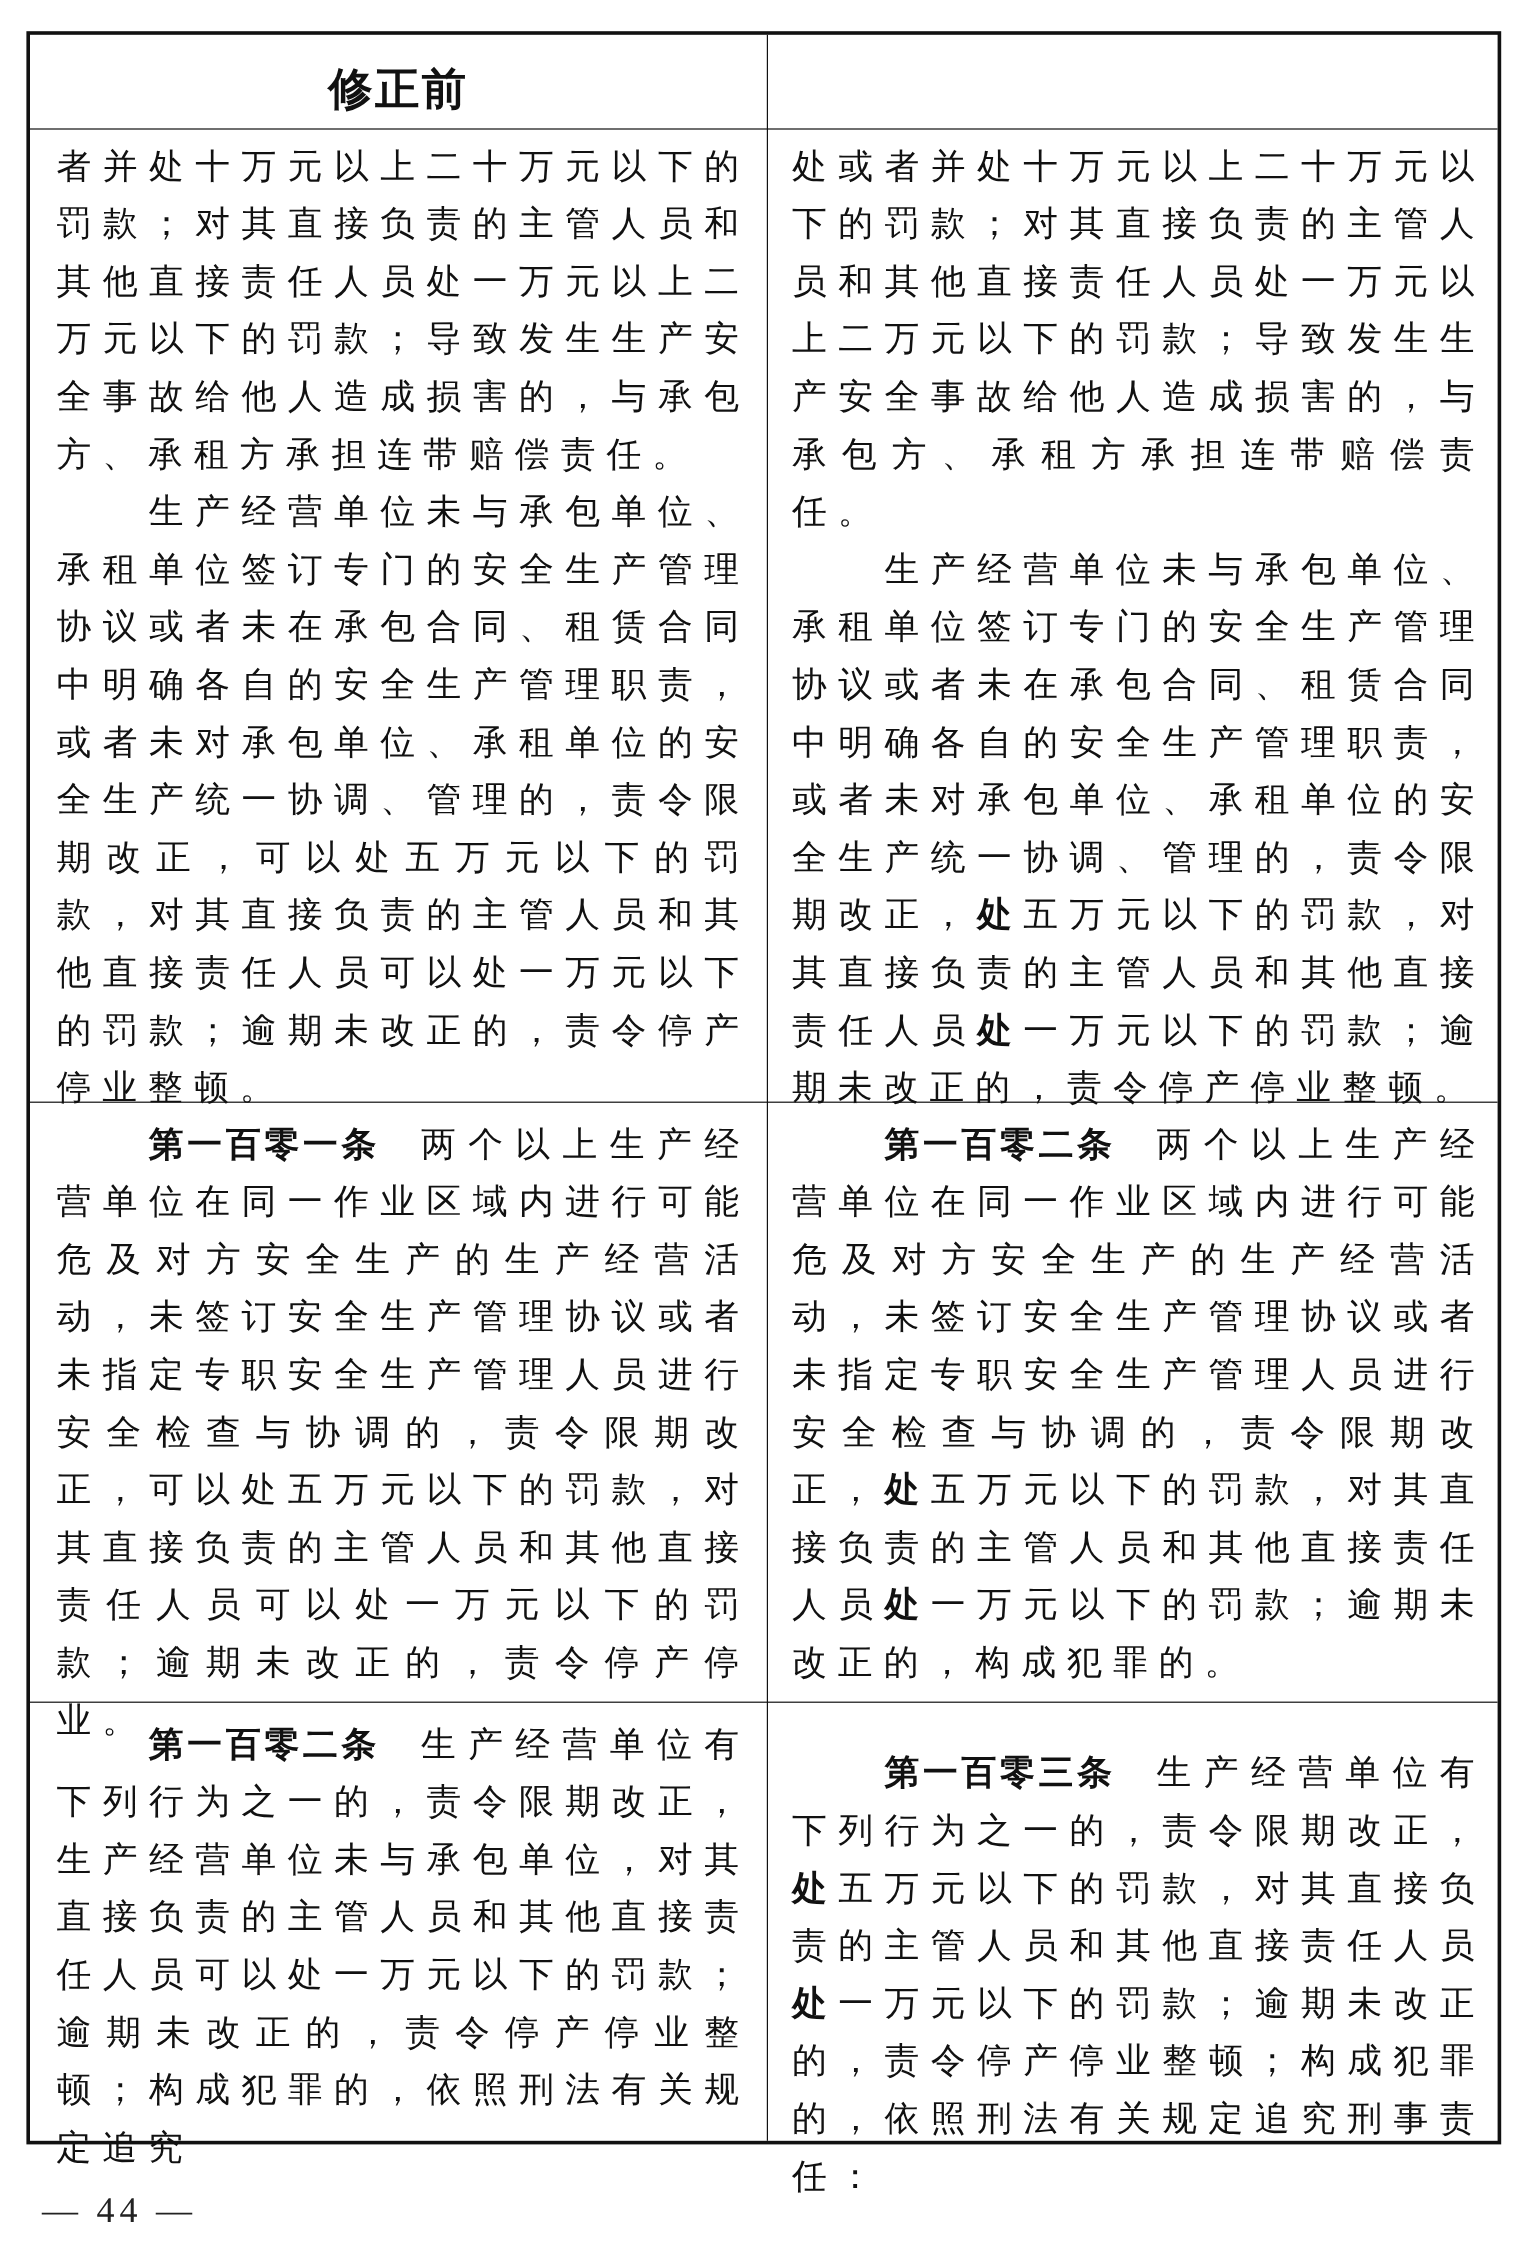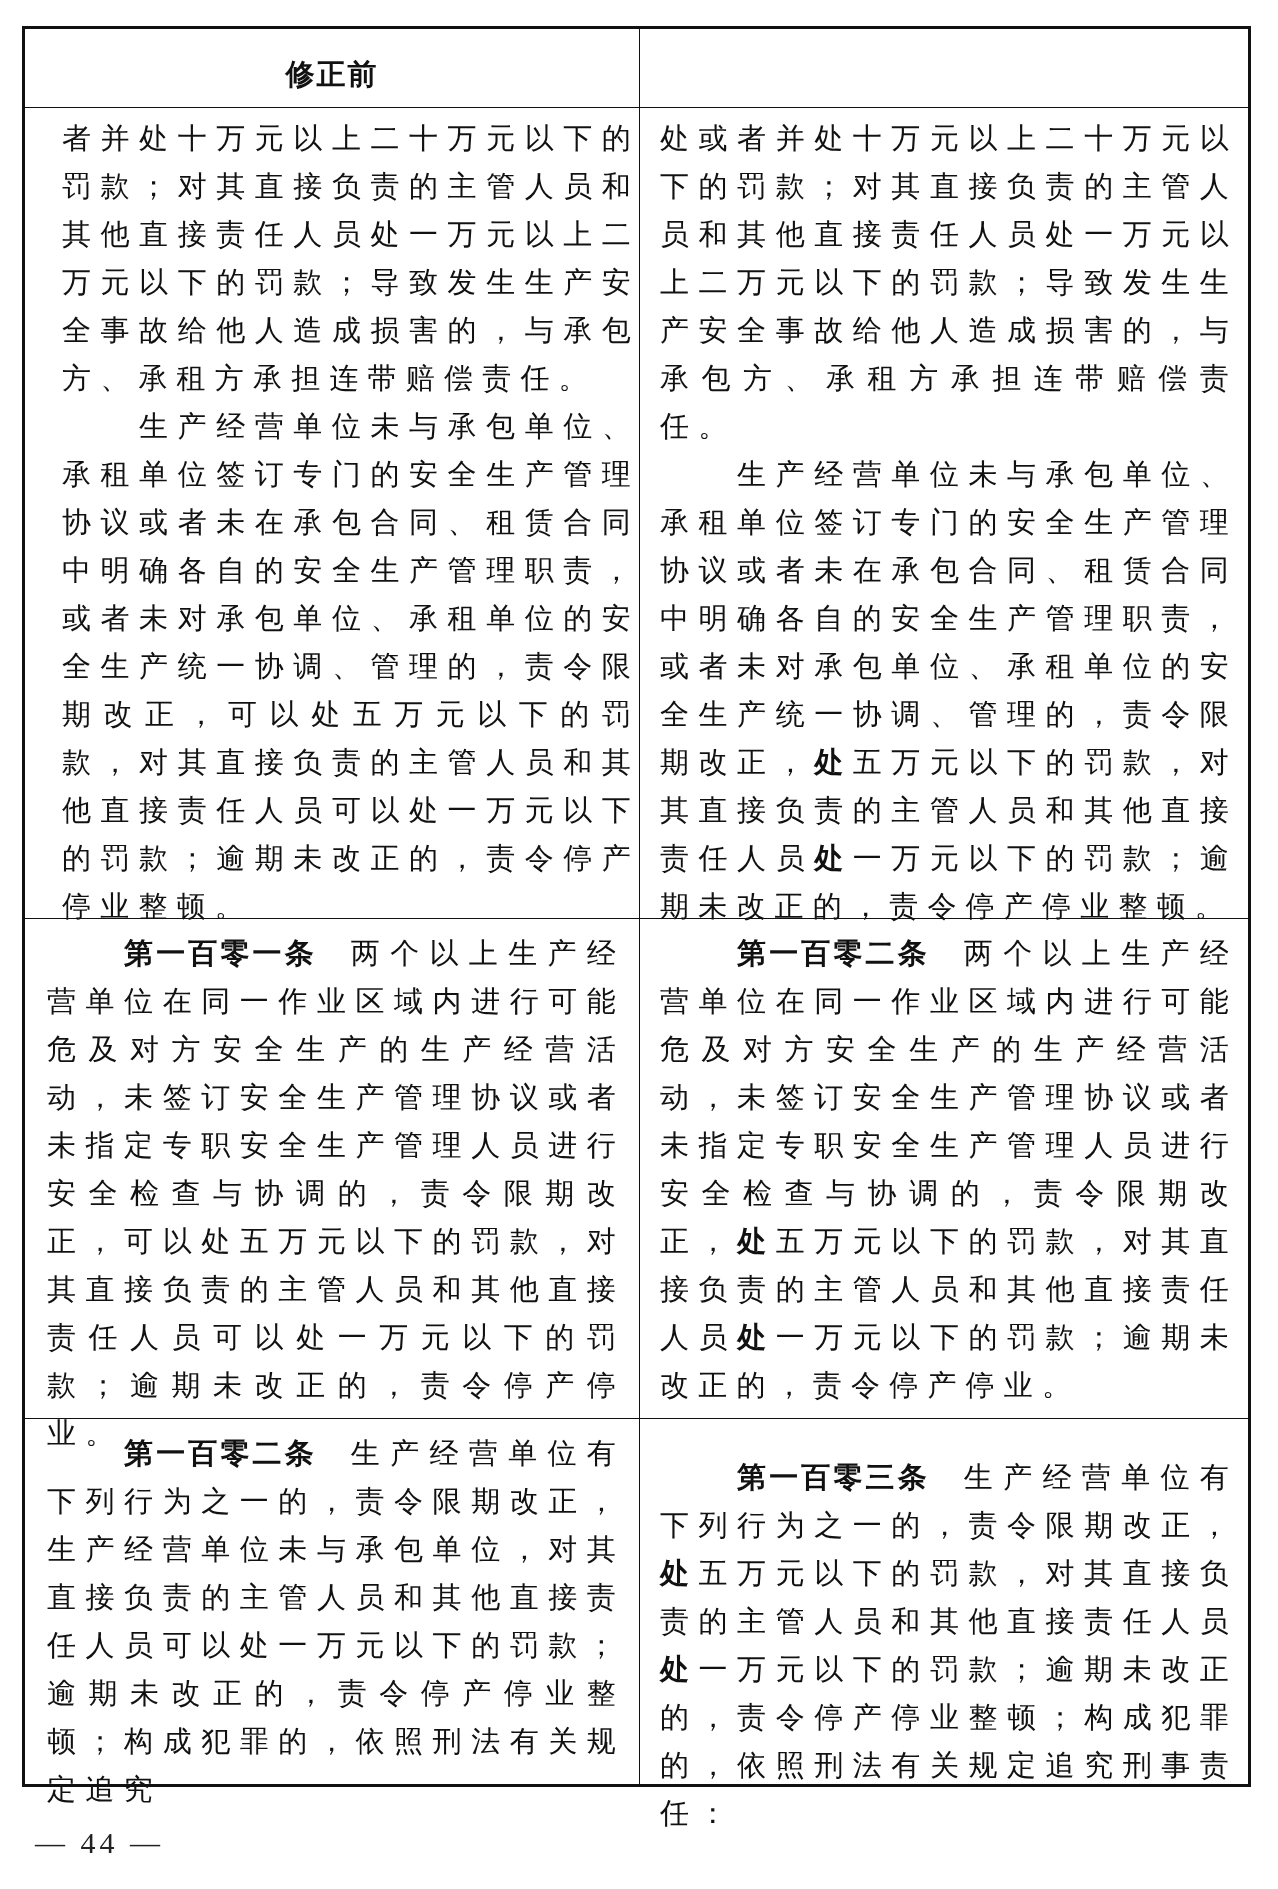--- a/index.html
+++ b/index.html
@@ -41,21 +41,21 @@
   }
   .header-cell {
     position: absolute;
     top: 0;
     height: 92px;
     display: flex;
     align-items: center;
     justify-content: center;
     font-family: Liberation Mono, monospace;
     font-weight: bold;
-    font-size: 29px;
+    font-size: 37px;
     letter-spacing: 2px;
   }
   .cell {
     position: absolute;
     box-sizing: border-box;
     padding: 0;
   }
   .para {
     margin: 0;
     font-size: 29px;
@@ -96,34 +96,34 @@
 <div class="table">
 
   <div class="col-divider"></div>
 
   <div class="hline" style="top:78px;"></div>
   <div class="hline" style="top:889px;"></div>
   <div class="hline" style="top:1389px;"></div>
 
   <div class="header-cell" style="left:0; width:614px;">修正前</div>
 
-  <div class="cell" style="left:37px; top:85px; width:578px;">
+  <div class="cell" style="left:22px; top:85px; width:578px;">
     <p class="para">者并处十万元以上二十万元以下的罚款；对其直接负责的主管人员和其他直接责任人员处一万元以上二万元以下的罚款；导致发生生产安全事故给他人造成损害的，与承包方、承租方承担连带赔偿责任。</p>
     <p class="para indent">生产经营单位未与承包单位、承租单位签订专门的安全生产管理协议或者未在承包合同、租赁合同中明确各自的安全生产管理职责，或者未对承包单位、承租单位的安全生产统一协调、管理的，责令限期改正，可以处五万元以下的罚款，对其直接负责的主管人员和其他直接责任人员可以处一万元以下的罚款；逾期未改正的，责令停产停业整顿。</p>
   </div>
   <div class="cell" style="left:22px; top:900px; width:578px;">
     <p class="para indent"><span class="article-num">第一百零一条</span><span>两个以上生产经营单位在同一作业区域内进行可能危及对方安全生产的生产经营活动，未签订安全生产管理协议或者未指定专职安全生产管理人员进行安全检查与协调的，责令限期改正，可以处五万元以下的罚款，对其直接负责的主管人员和其他直接责任人员可以处一万元以下的罚款；逾期未改正的，责令停产停业。</span></p>
   </div>
 
   <div class="cell" style="left:635px; top:85px; width:578px;">
     <p class="para"><span>处或者并处十万元以上二十万元以下的罚款；对其直接负责的主管人员和其他直接责任人员处一万元以上二万元以下的罚款；导致发生生产安全事故给他人造成损害的，与承包方、承租方承担连带赔偿责任。</span></p>
     <p class="para indent"><span>生产经营单位未与承包单位、承租单位签订专门的安全生产管理协议或者未在承包合同、租赁合同中明确各自的安全生产管理职责，或者未对承包单位、承租单位的安全生产统一协调、管理的，责令限期改正，</span><span class="hl">处</span><span>五万元以下的罚款，对其直接负责的主管人员和其他直接责任人员</span><span class="hl">处</span><span>一万元以下的罚款；逾期未改正的，责令停产停业整顿。</span></p>
   </div>
   <div class="cell" style="left:635px; top:900px; width:578px;">
-    <p class="para indent"><span class="article-num">第一百零二条</span><span>两个以上生产经营单位在同一作业区域内进行可能危及对方安全生产的生产经营活动，未签订安全生产管理协议或者未指定专职安全生产管理人员进行安全检查与协调的，责令限期改正，</span><span class="hl">处</span><span>五万元以下的罚款，对其直接负责的主管人员和其他直接责任人员</span><span class="hl">处</span><span>一万元以下的罚款；逾期未改正的，责令停产停业。</span></p>
+    <p class="para indent"><span class="article-num">第一百零二条</span><span>两个以上生产经营单位在同一作业区域内进行可能危及对方安全生产的生产经营活动，未签订安全生产管理协议或者未指定专职安全生产管理人员进行安全检查与协调的，责令限期改正，</span><span class="hl">处</span><span>五万元以下的罚款，对其直接负责的主管人员和其他直接责任人员</span><span class="hl">处</span><span>一万元以下的罚款；逾期未改正的，构成犯罪的。</span></p>
   </div>
 
   <div class="cell" style="left:22px; top:1400px; width:578px;">
     <p class="para indent"><span class="article-num">第一百零二条</span><span>生产经营单位有下列行为之一的，责令限期改正，生产经营单位未与承包单位，对其直接负责的主管人员和其他直接责任人员可以处一万元以下的罚款；逾期未改正的，责令停产停业整顿；构成犯罪的，依照刑法有关规定追究</span></p>
   </div>
   <div class="cell" style="left:635px; top:1400px; width:578px;margin-top:24px;">
     <p class="para indent"><span class="article-num">第一百零三条</span><span>生产经营单位有下列行为之一的，责令限期改正，</span><span class="hl">处</span><span>五万元以下的罚款，对其直接负责的主管人员和其他直接责任人员</span><span class="hl">处</span><span>一万元以下的罚款；逾期未改正的，责令停产停业整顿；构成犯罪的，依照刑法有关规定追究刑事责任：</span></p>
   </div>
 </div>
 

